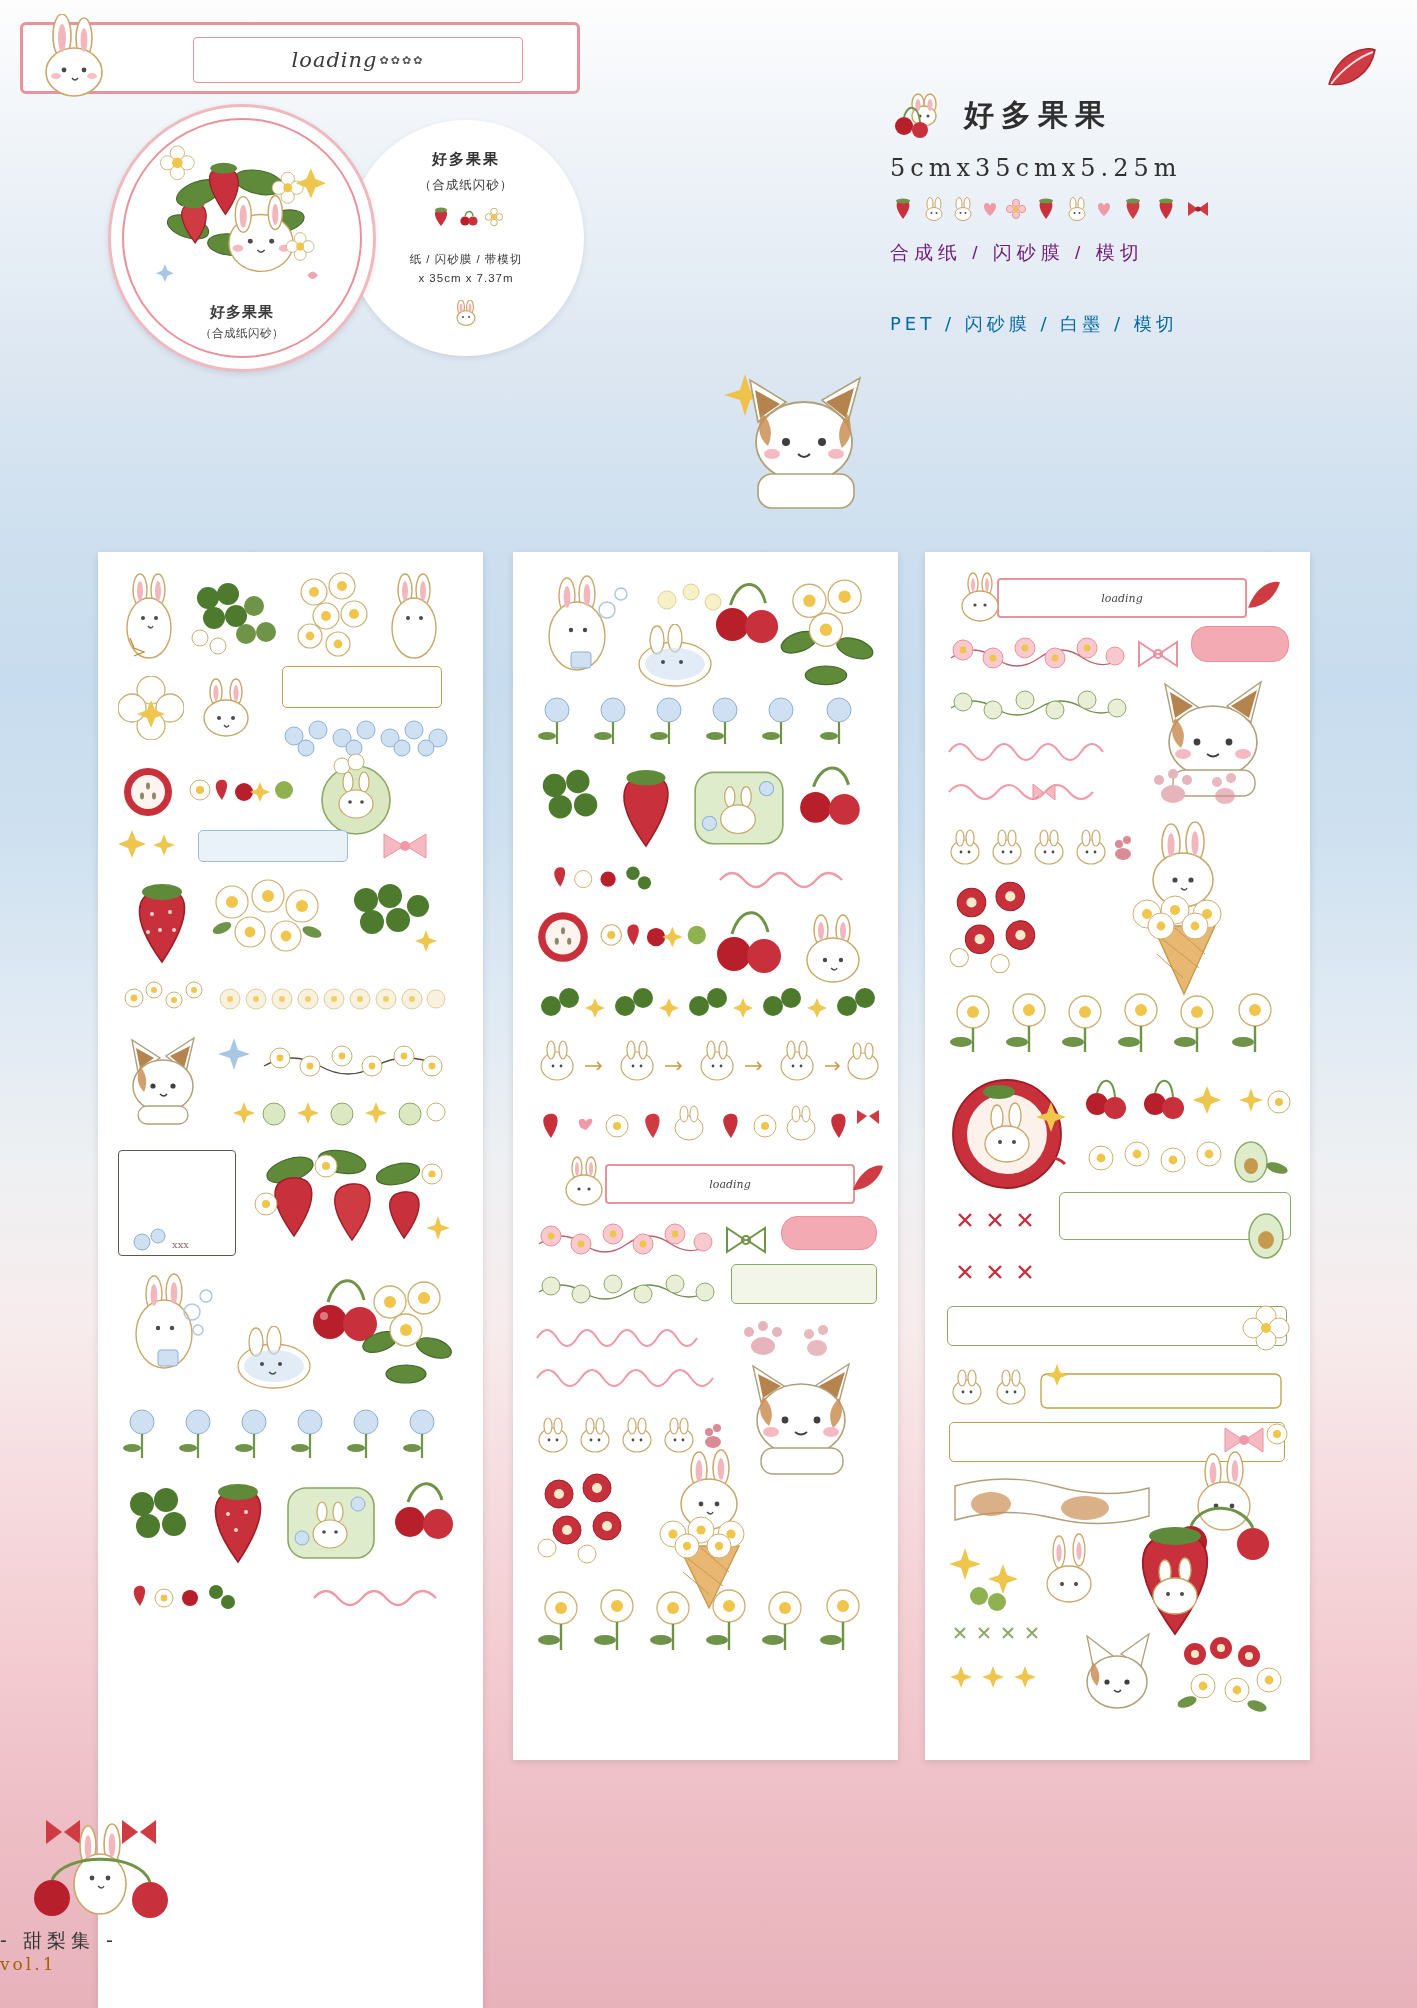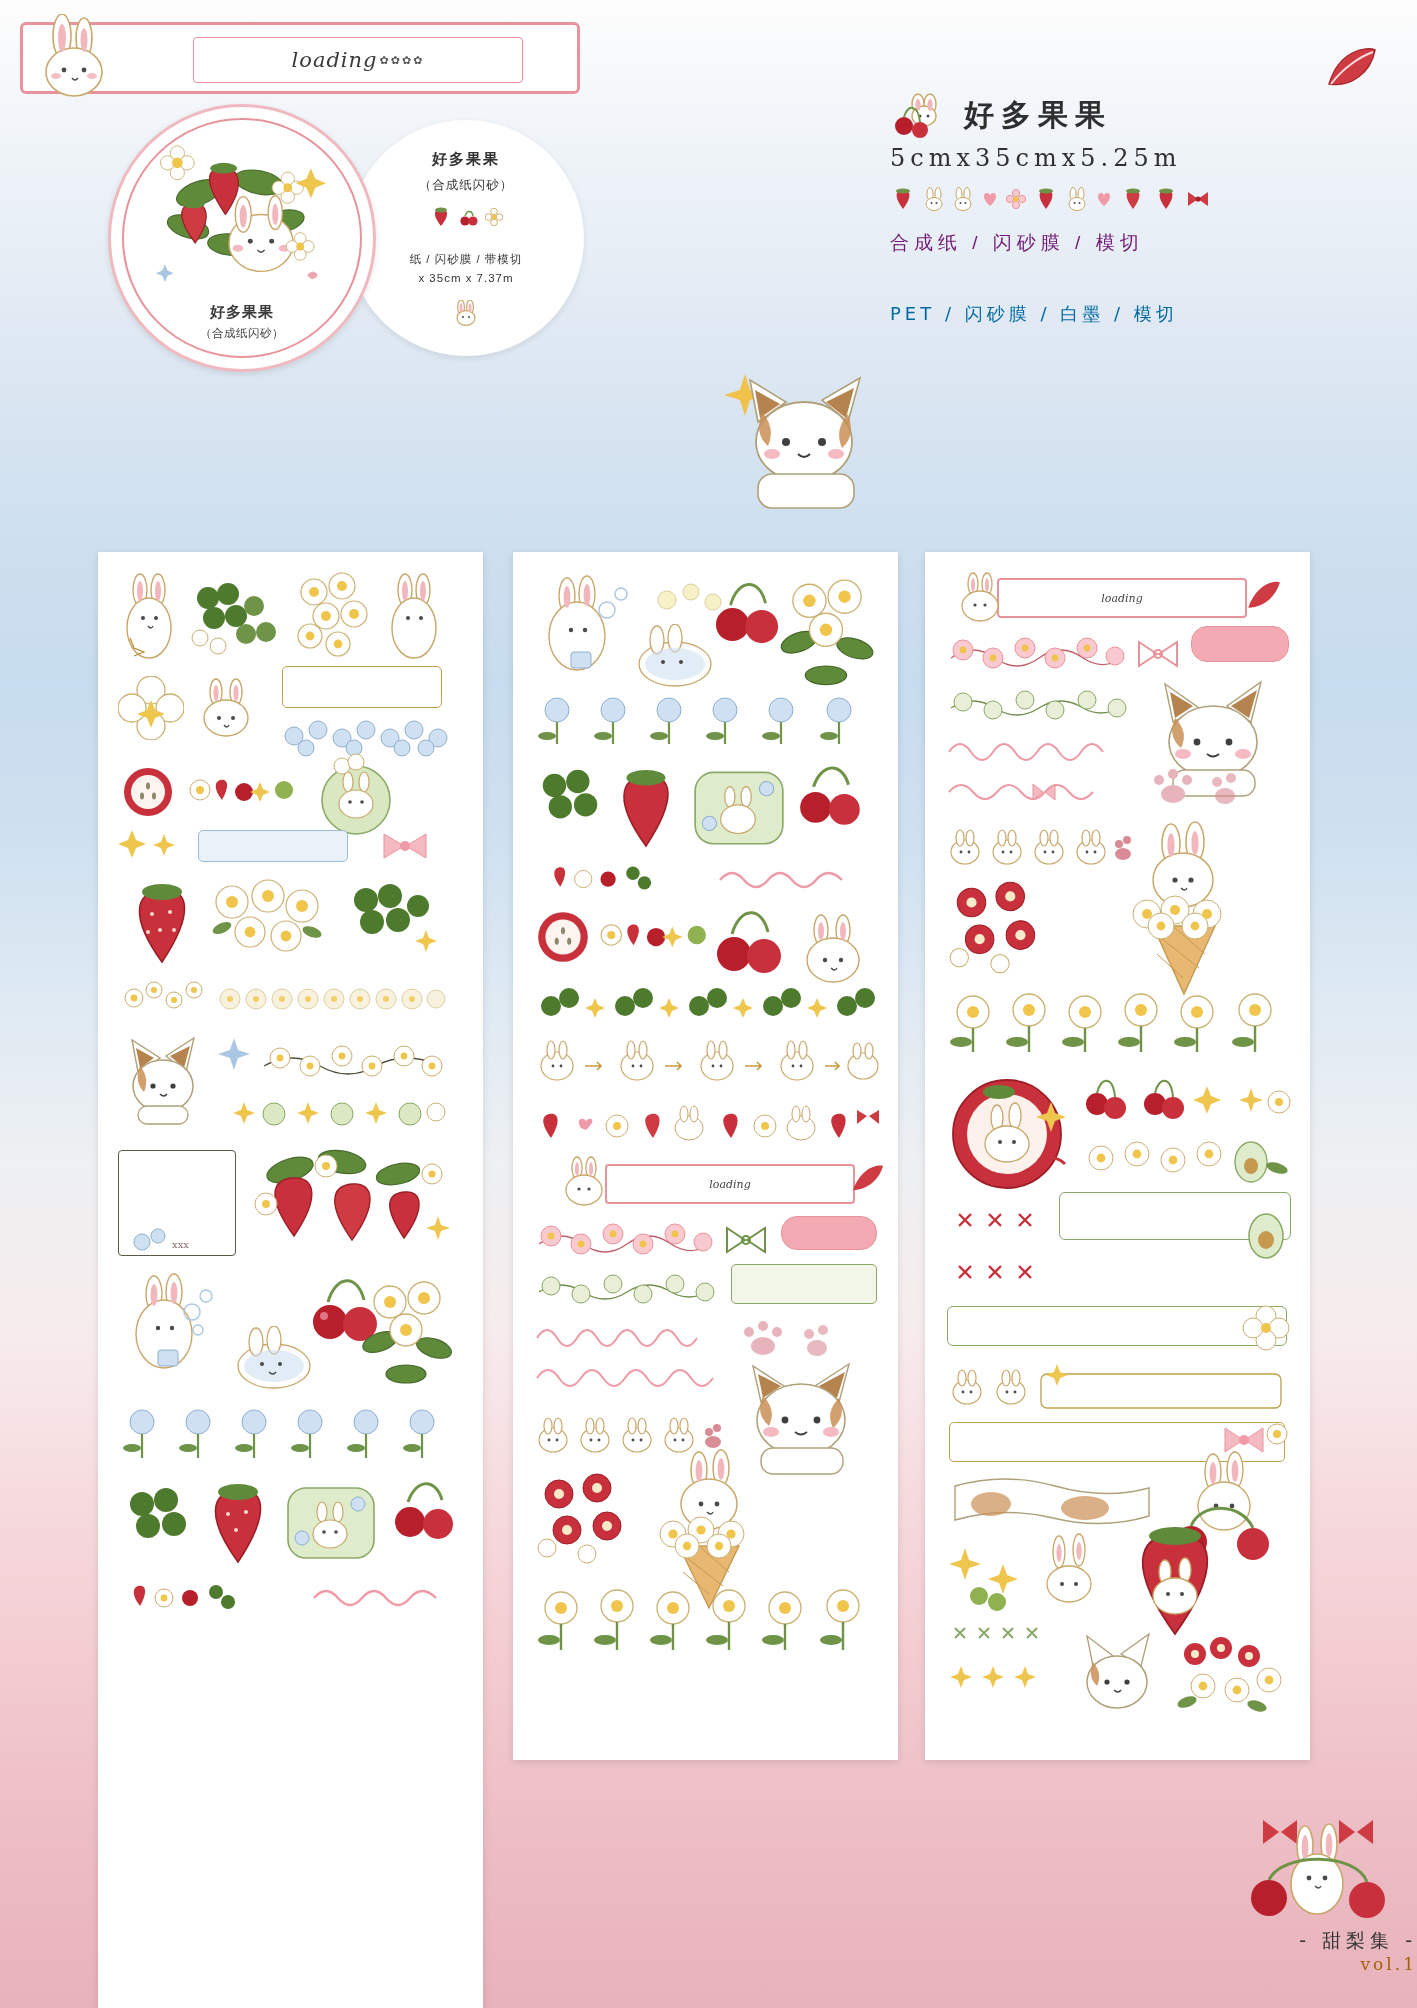--- a/index.html
+++ b/index.html
@@ -116,21 +116,21 @@
     left: 890px; top: 92px;
     width: 470px;
   }
   .spec .title-row { display: flex; align-items: center; gap: 12px; }
   .spec .title {
     font-family: "DejaVu Sans", sans-serif;
     font-size: 30px; font-weight: bold; color: #2f2f2f;
     letter-spacing: 7px;
   }
   .spec .size {
-    margin-top: 6px;
+    margin-top: 16px;
     font-family: "DejaVu Serif", serif;
     font-size: 24px; color: #303030; letter-spacing: 5px;
   }
   .spec .deco-row {
     margin-top: 12px; height: 30px; display: flex; align-items: center; gap: 7px;
   }
   .spec .line1 {
     margin-top: 16px;
     font-size: 19px; color: #701a75; letter-spacing: 5px;
   }
@@ -175,21 +175,21 @@
     display: flex; align-items: center; justify-content: center;
   }
   .mini-loading span {
     font-family: "DejaVu Serif", serif; font-style: italic; font-size: 11px; color: #444;
   }
 
   
   .brand {
     position: absolute;
     left: 0; right: 0; bottom: 34px;
-    text-align: right;
+    text-align: left;
   }
   .brand .art { width: 200px; height: 110px; margin: 0 auto; }
   .brand .name {
     font-family: "DejaVu Sans", sans-serif;
     font-size: 19px; color: #333; letter-spacing: 5px; margin-top: 2px;
   }
   .brand .vol {
     font-family: "DejaVu Serif", serif;
     font-size: 17px; color: #a16207; letter-spacing: 3px; 
   }

